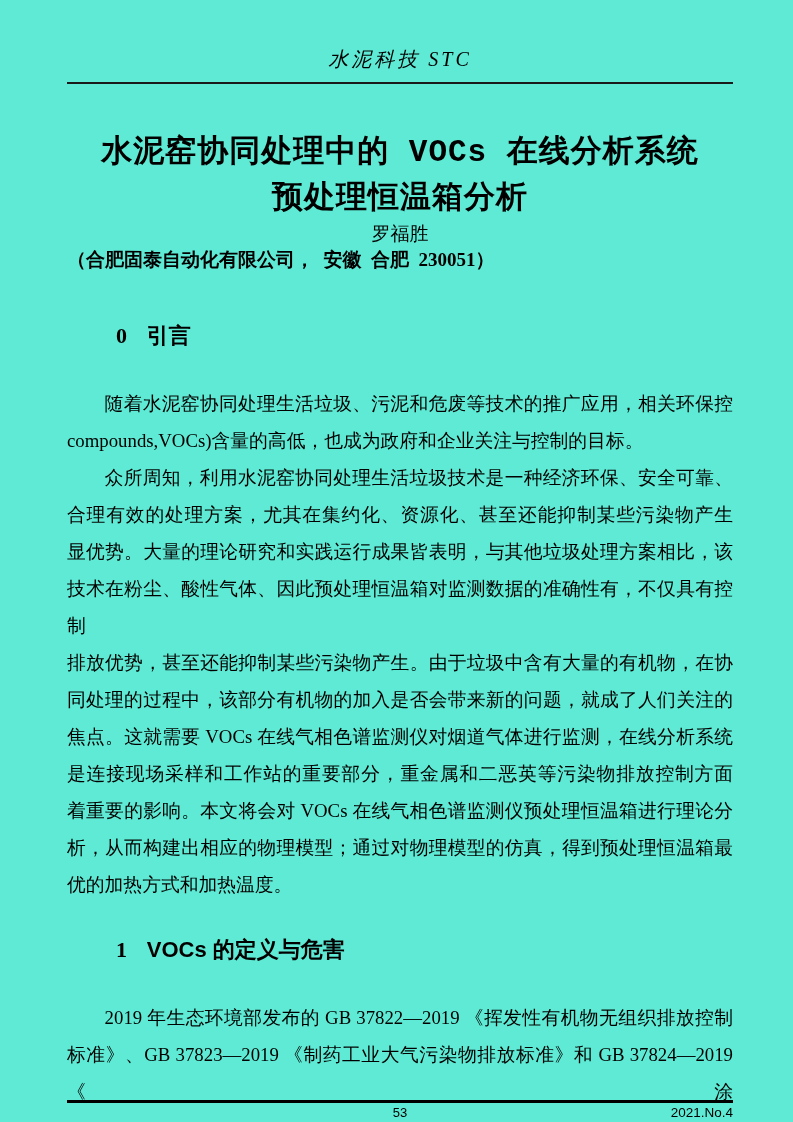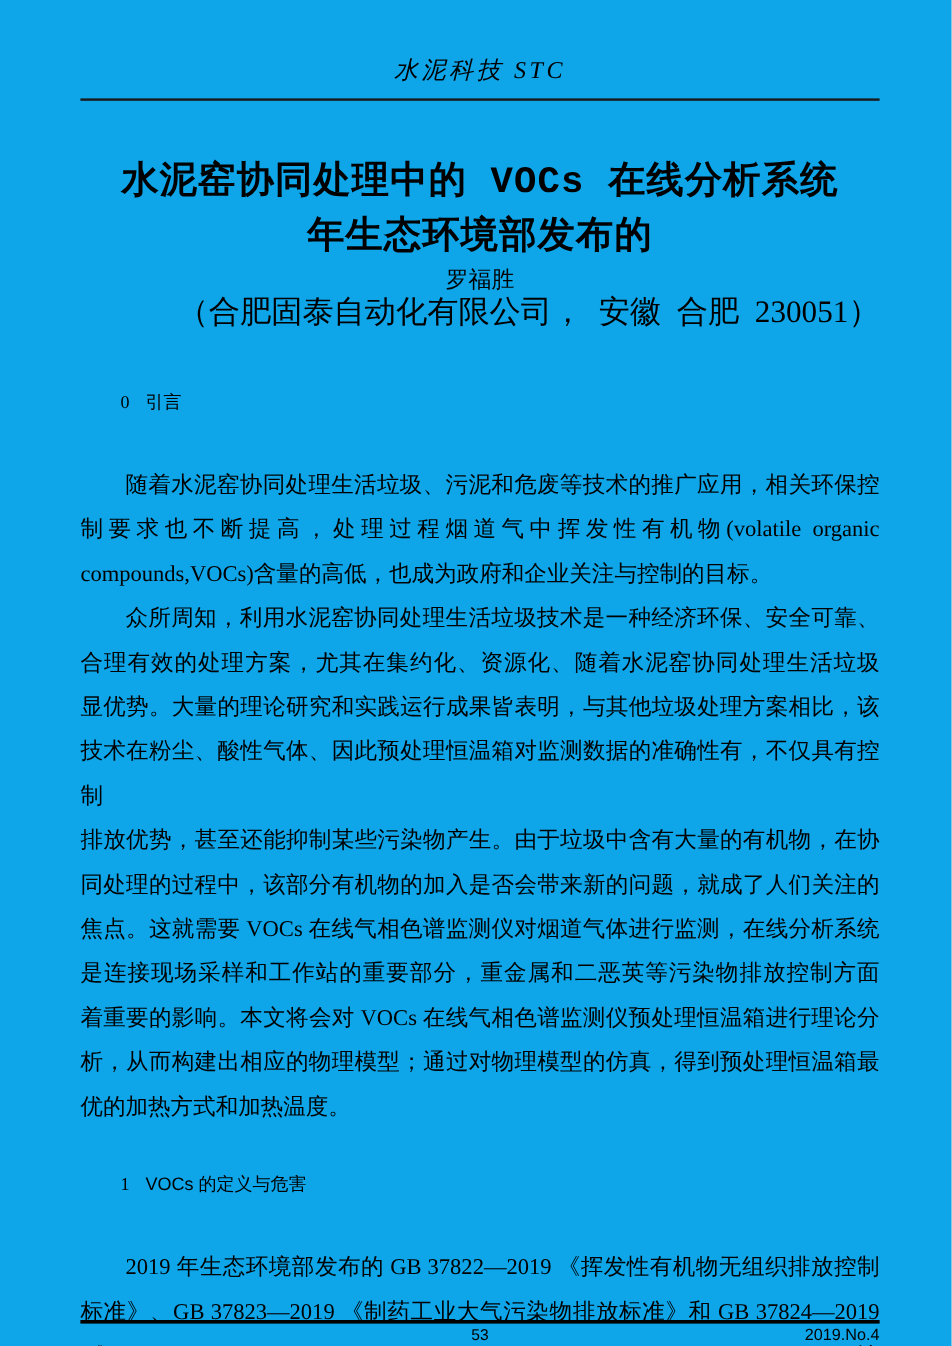--- a/index.html
+++ b/index.html
@@ -1,21 +1,21 @@
 <!DOCTYPE html>
 <html><head>
 <meta charset="utf-8">
 <style>
   html, body { margin: 0; padding: 0; background: #e8e8e8; }
   .page {
     position: relative;
     width: 793px;
     height: 1122px;
     margin: 0 auto;
-    background: #0ea5e9;
+    background: #5eead4;
     color: #000000;
     font-family: "Liberation Serif", "DejaVu Serif", serif;
     overflow: hidden;
   }
   .content { margin: 0 60px 0 67px; }
 
   
   .journal-name {
     padding-top: 46px;
     text-align: center;
@@ -43,32 +43,33 @@
     letter-spacing: 1px;
   }
   .title-line { display: block; white-space: pre-wrap; }
 
   .author {
     text-align: center;
     font-size: 19px;
     line-height: 24px;
   }
   .affiliation {
-    text-align: right;
-    font-size: 26px;
+    text-align: left;
+    font-size: 19px;
     line-height: 28px;
     white-space: pre-wrap;
+    font-weight: bold;
   }
 
   
   .section-heading {
     margin-top: 15px;
     font-family: "Liberation Sans", "DejaVu Sans", sans-serif;
-    font-weight: normal;
-    font-size: 15px;
+    font-weight: bold;
+    font-size: 22px;
     line-height: 31px;
     white-space: pre-wrap;
   }
   .section-heading .sec-num { margin-right: 0.9em; font-family: "Liberation Serif", "DejaVu Serif", serif; }
   .paragraph { margin-top: 3px; }
   .paragraph + .paragraph { margin-top: 0; }
   .body-line {
     font-size: 18.8px;
     line-height: 37px;
     text-align: justify;
@@ -110,39 +111,38 @@
 <div class="page">
   <div class="content">
 
     <div>
       <div class="journal-name">水泥科技 STC</div>
       <div class="header-rule"></div>
     </div>
 
     <h1 class="title">
       <span class="title-line">水泥窑协同处理中的 VOCs 在线分析系统</span>
-      <span class="title-line">年生态环境部发布的</span>
+      <span class="title-line">预处理恒温箱分析</span>
     </h1>
 
     <div class="author">罗福胜</div>
 
     <div class="affiliation">（合肥固泰自动化有限公司，  安徽  合肥  230051）</div>
 
     <div class="section">
       <div class="section-heading">
         <span class="sec-num">0</span><span class="sec-title">引言</span>
       </div>
       <div class="paragraph">
           <div class="body-line">随着水泥窑协同处理生活垃圾、污泥和危废等技术的推广应用，相关环保控</div>
-          <div class="body-line">制要求也不断提高，处理过程烟道气中挥发性有机物(volatile organic</div>
           <div class="body-line flush">compounds,VOCs)含量的高低，也成为政府和企业关注与控制的目标。</div>
         </div>
       <div class="paragraph">
           <div class="body-line">众所周知，利用水泥窑协同处理生活垃圾技术是一种经济环保、安全可靠、</div>
-          <div class="body-line">合理有效的处理方案，尤其在集约化、资源化、随着水泥窑协同处理生活垃圾</div>
+          <div class="body-line">合理有效的处理方案，尤其在集约化、资源化、甚至还能抑制某些污染物产生</div>
           <div class="body-line">显优势。大量的理论研究和实践运行成果皆表明，与其他垃圾处理方案相比，该</div>
           <div class="body-line">技术在粉尘、酸性气体、因此预处理恒温箱对监测数据的准确性有，不仅具有控制</div>
           <div class="body-line">排放优势，甚至还能抑制某些污染物产生。由于垃圾中含有大量的有机物，在协</div>
           <div class="body-line">同处理的过程中，该部分有机物的加入是否会带来新的问题，就成了人们关注的</div>
           <div class="body-line">焦点。这就需要 VOCs 在线气相色谱监测仪对烟道气体进行监测，在线分析系统</div>
           <div class="body-line">是连接现场采样和工作站的重要部分，重金属和二恶英等污染物排放控制方面</div>
           <div class="body-line">着重要的影响。本文将会对 VOCs 在线气相色谱监测仪预处理恒温箱进行理论分</div>
           <div class="body-line">析，从而构建出相应的物理模型；通过对物理模型的仿真，得到预处理恒温箱最</div>
           <div class="body-line flush">优的加热方式和加热温度。</div>
         </div>
@@ -157,16 +157,16 @@
           <div class="body-line">标准》、GB 37823—2019 《制药工业大气污染物排放标准》和 GB 37824—2019《涂</div>
         </div>
     </div>
 
   </div>
 
   <div class="footer">
     <div class="footer-rule"></div>
     <div class="footer-row">
       <span class="page-number">53</span>
-      <span class="issue-number">2019.No.4</span>
+      <span class="issue-number">2021.No.4</span>
     </div>
   </div>
 </div>
 
 </body></html>

